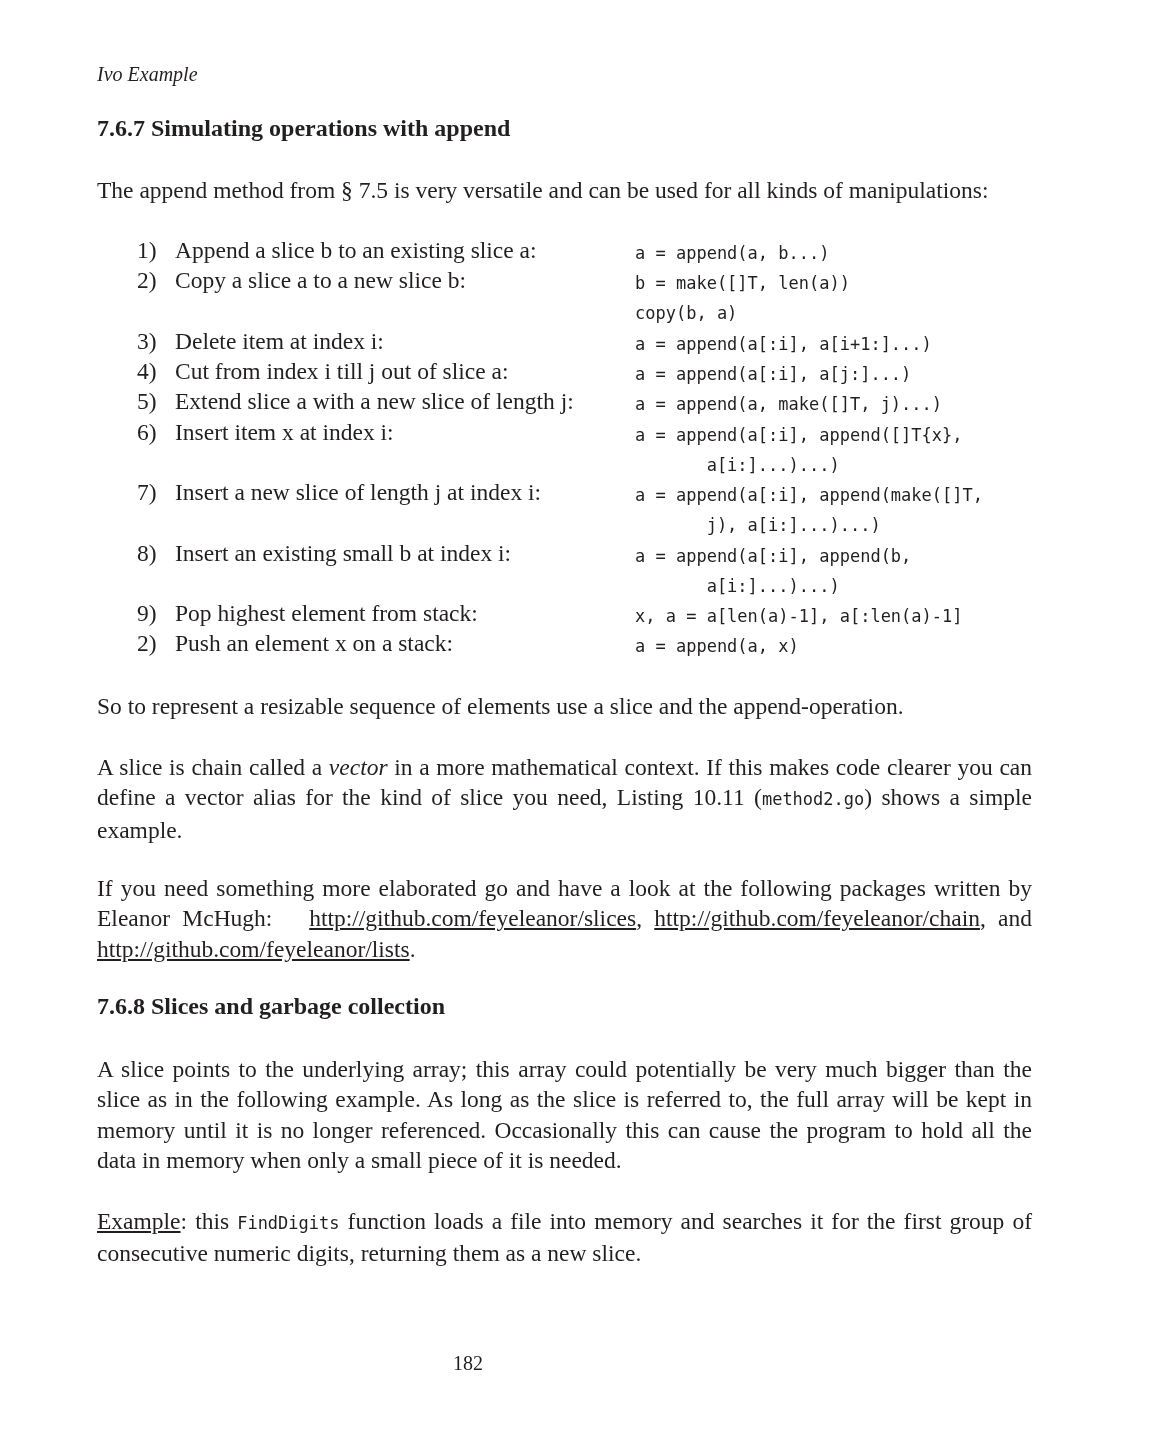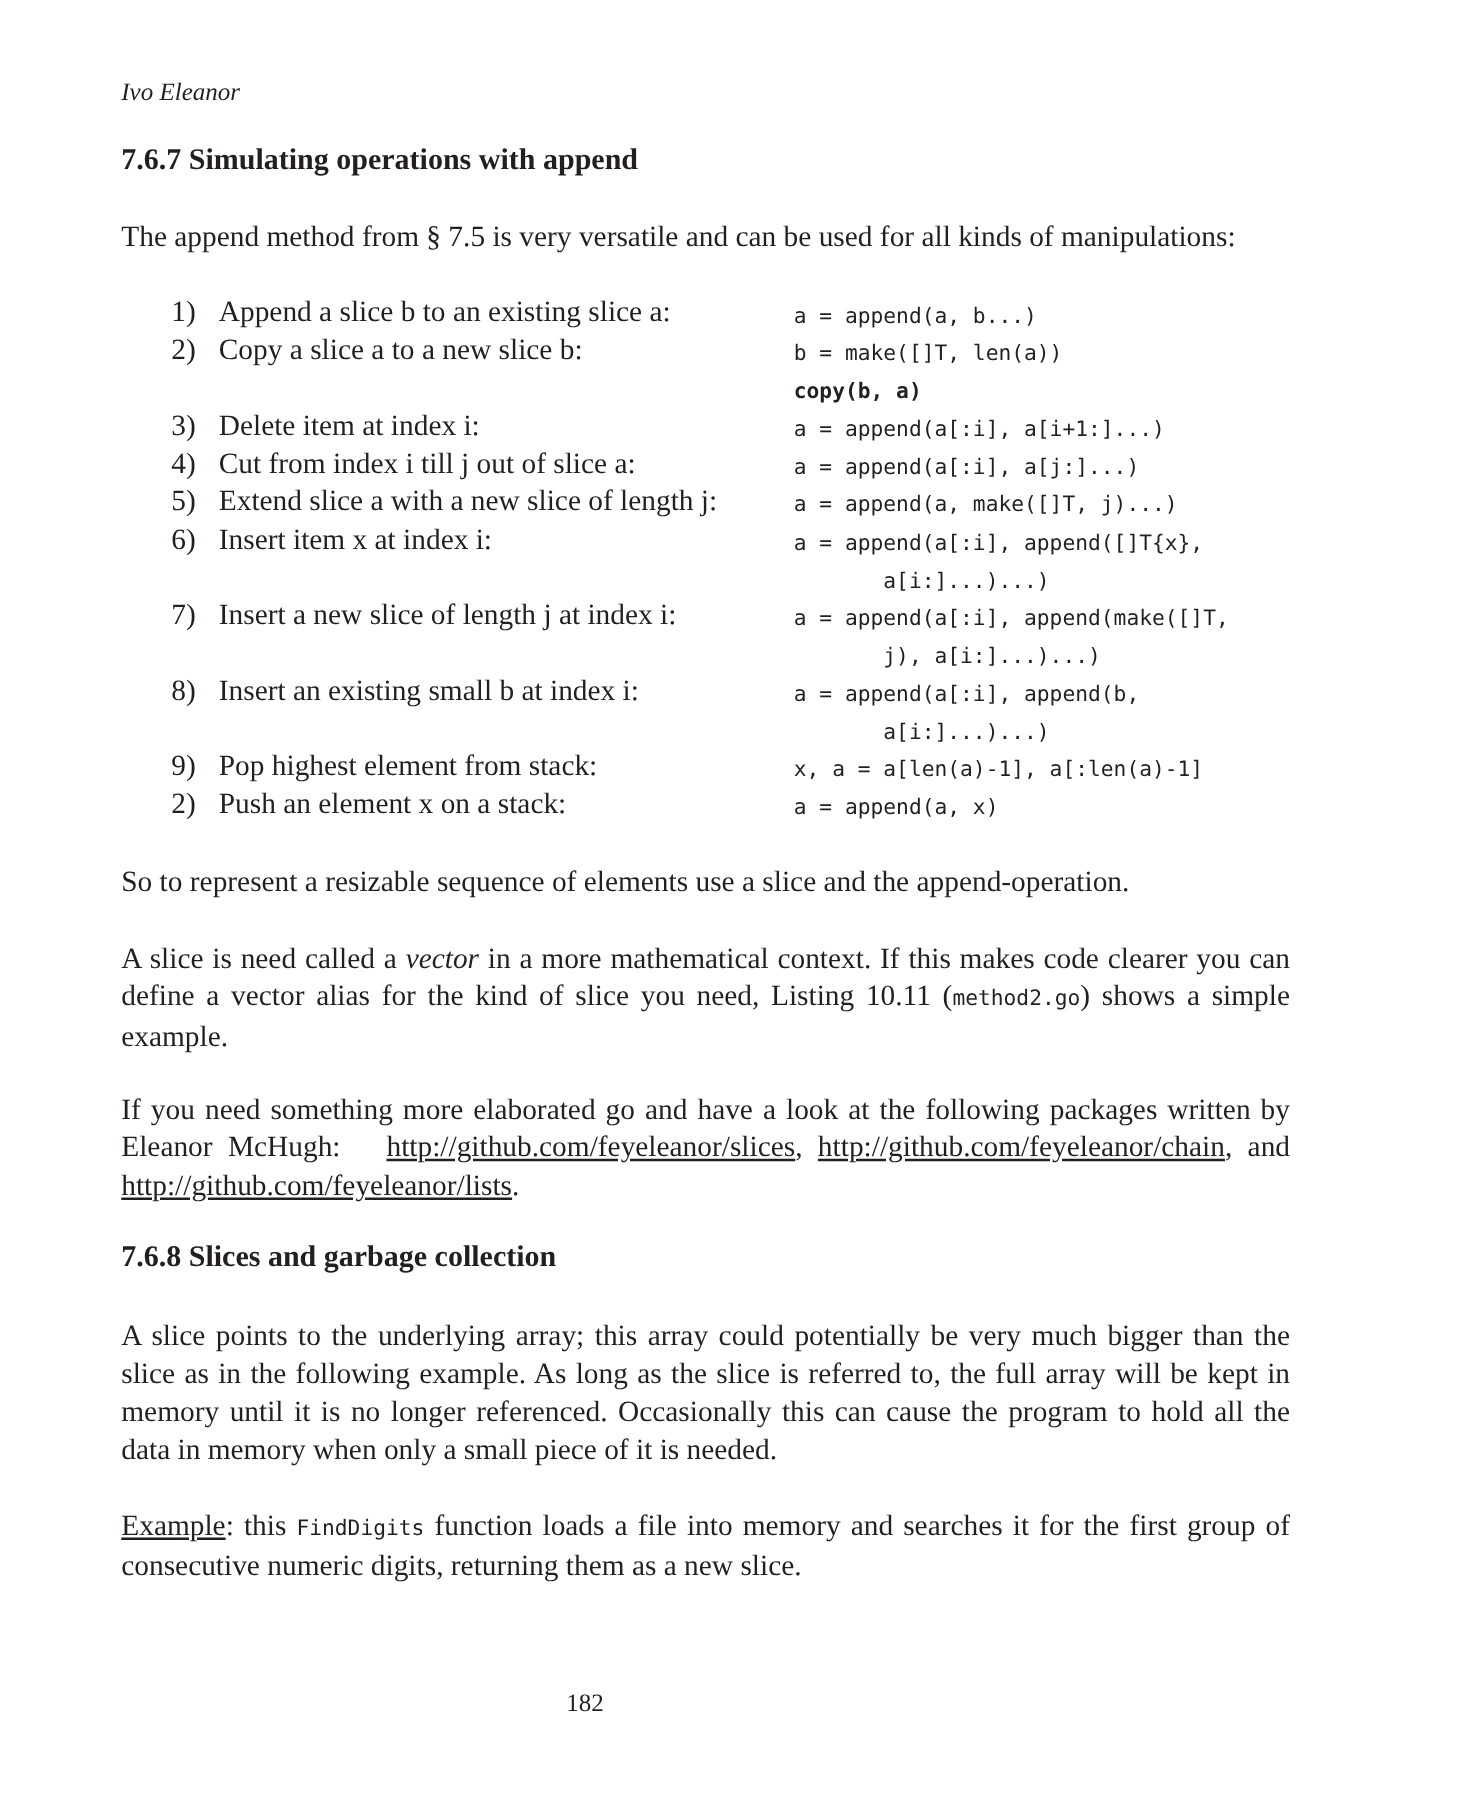--- a/index.html
+++ b/index.html
@@ -14,37 +14,37 @@
   .num { position: absolute; left: 137px; font-size: 23.5px; }
   .desc { position: absolute; left: 175px; font-size: 23.5px; }
   .code { position: absolute; left: 635px; font-family: "DejaVu Sans Mono", "Liberation Mono", monospace; font-size: 17px; white-space: pre; }
   a, .link { color: #231f20; text-decoration: underline; }
   .ul { text-decoration: underline; }
   .pageno { left: 0; width: 936px; text-align: center; top: 1352px; font-size: 20px; }
 </style>
 </head>
 <body>
 
-<div class="abs header">Ivo Eleanor</div>
+<div class="abs header">Ivo Example</div>
 
 <div class="abs h2" style="top:115px;">7.6.7 Simulating operations with append</div>
 
 <div class="abs para" style="top:175px;">The append method from § 7.5 is very versatile and can be used for all kinds of manipulations:</div>
 
 <div>
   <div class="list-row" style="top:237px;">
     <span class="num">1)</span>
     <span class="desc">Append a slice b to an existing slice a:</span>
     <span class="code" style="top:6px;">a = append(a, b...)</span>
   </div>
   <div class="list-row" style="top:267px;">
     <span class="num">2)</span>
     <span class="desc">Copy a slice a to a new slice b:</span>
     <span class="code" style="top:6px;">b = make([]T, len(a))</span>
-    <span class="code" style="top:36px;font-weight:bold;">copy(b, a)</span>
+    <span class="code" style="top:36px;">copy(b, a)</span>
   </div>
   <div class="list-row" style="top:328px;">
     <span class="num">3)</span>
     <span class="desc">Delete item at index i:</span>
     <span class="code" style="top:6px;">a = append(a[:i], a[i+1:]...)</span>
   </div>
   <div class="list-row" style="top:358px;">
     <span class="num">4)</span>
     <span class="desc">Cut from index i till j out of slice a:</span>
     <span class="code" style="top:6px;">a = append(a[:i], a[j:]...)</span>
@@ -79,21 +79,21 @@
   </div>
   <div class="list-row" style="top:630px;">
     <span class="num">2)</span>
     <span class="desc" style="left:175px;">Push an element x on a stack:</span>
     <span class="code" style="top:6px;">a = append(a, x)</span>
   </div>
 </div>
 
 <div class="abs para" style="top:691px;">So to represent a resizable sequence of elements use a slice and the append-operation.</div>
 
-<div class="abs para" style="top:752px;"><span>A slice is need called a </span><em>vector</em><span> in a more mathematical context. If this makes code clearer you can define a vector alias for the kind of slice you need, Listing 10.11 (</span><span class="mono">method2.go</span><span>) shows a simple example.</span></div>
+<div class="abs para" style="top:752px;"><span>A slice is chain called a </span><em>vector</em><span> in a more mathematical context. If this makes code clearer you can define a vector alias for the kind of slice you need, Listing 10.11 (</span><span class="mono">method2.go</span><span>) shows a simple example.</span></div>
 
 <div class="abs para" style="top:873px;"><span style="white-space:pre-wrap;">If you need something more elaborated go and have a look at the following packages written by Eleanor McHugh:   </span><span class="link">http://github.com/feyeleanor/slices</span><span>, </span><span class="link">http://github.com/feyeleanor/chain</span><span>, and </span><span class="link">http://github.com/feyeleanor/lists</span><span>.</span></div>
 
 <div class="abs h2" style="top:993px;">7.6.8 Slices and garbage collection</div>
 
 <div class="abs para" style="top:1054px;">A slice points to the underlying array; this array could potentially be very much bigger than the slice as in the following example. As long as the slice is referred to, the full array will be kept in memory until it is no longer referenced. Occasionally this can cause the program to hold all the data in memory when only a small piece of it is needed.</div>
 
 <div class="abs para" style="top:1206px;"><span class="ul">Example</span><span>: this </span><span class="mono">FindDigits</span><span> function loads a file into memory and searches it for the first group of consecutive numeric digits, returning them as a new slice.</span></div>
 
 <div class="abs pageno">182</div>

